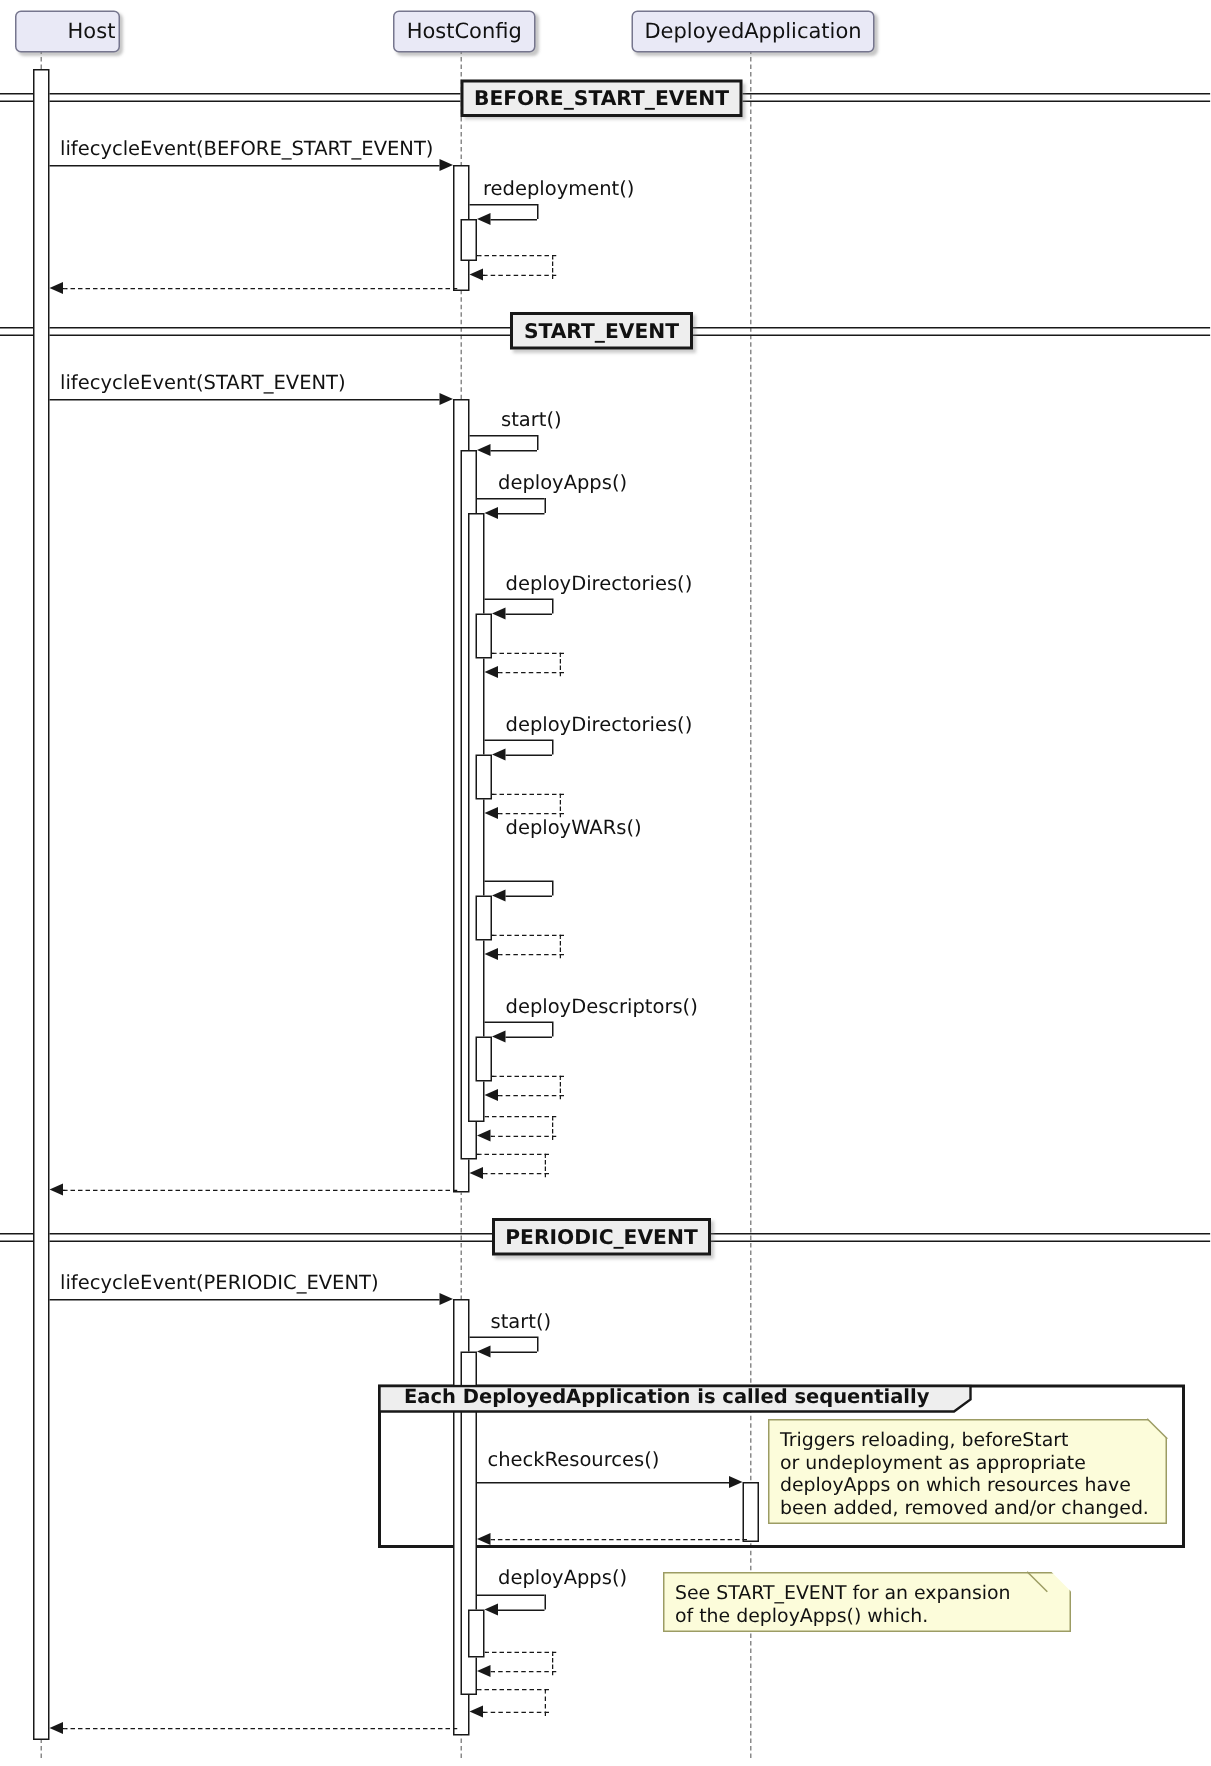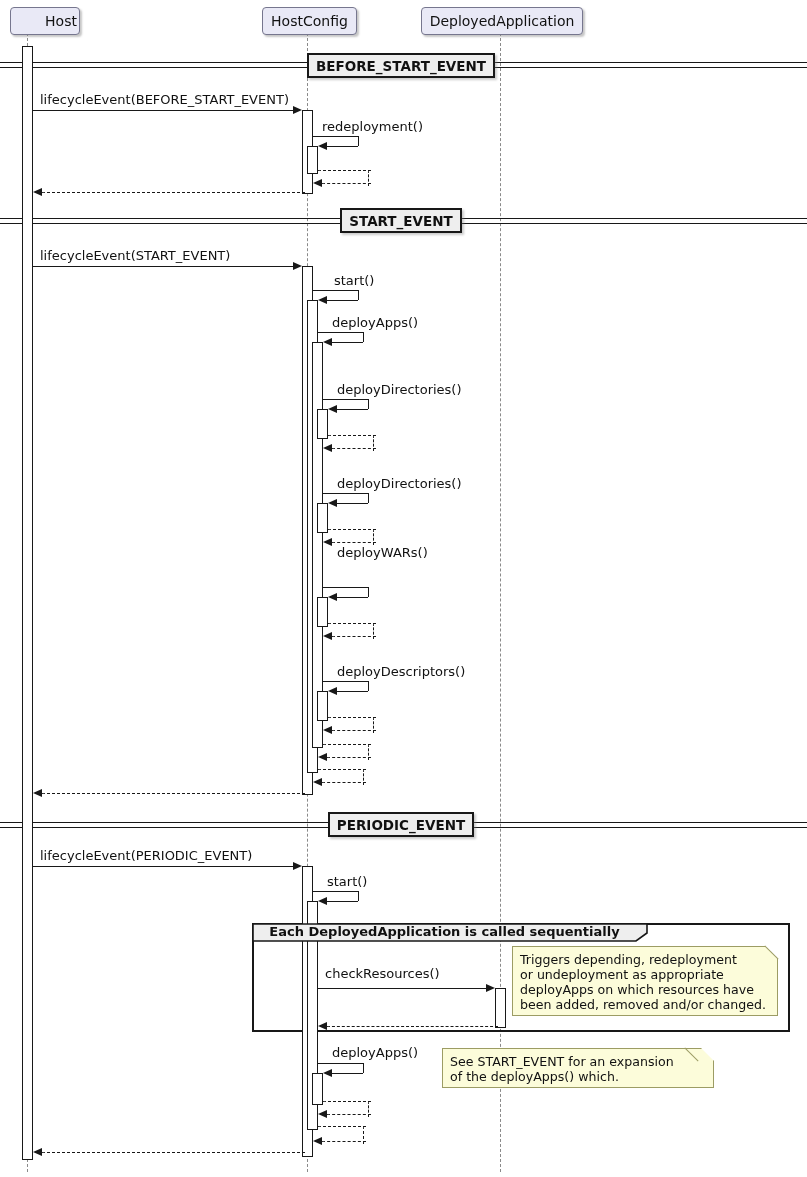--- a/index.html
+++ b/index.html
@@ -179,21 +179,21 @@
   <div class="abs mlabel" style="left:337px;top:382px;">deployDirectories()</div>
   <div class="abs mlabel" style="left:337px;top:476px;">deployDirectories()</div>
   <div class="abs mlabel" style="left:337px;top:545px;">deployWARs()</div>
   <div class="abs mlabel" style="left:337px;top:664px;">deployDescriptors()</div>
   <div class="abs mlabel" style="left:40px;top:848px;">lifecycleEvent(PERIODIC_EVENT)</div>
   <div class="abs mlabel" style="left:327px;top:874px;">start()</div>
   <div class="abs mlabel" style="left:325px;top:966px;">checkResources()</div>
   <div class="abs mlabel" style="left:332px;top:1045px;">deployApps()</div>
 
   <div class="abs note" style="left:512px;top:946px;width:266px;height:70px;">
-    <span>Triggers depending, redeployment</span>
+    <span>Triggers reloading, beforeStart</span>
     <span>or undeployment as appropriate</span>
     <span>deployApps on which resources have</span>
     <span>been added, removed and/or changed.</span>
   </div>
   <div class="abs fold" style="left:762px;top:952px;"></div>
 
   <div class="abs note" style="left:442px;top:1048px;width:272px;height:40px;">
     <span>See START_EVENT for an expansion</span>
     <span>of the deployApps() which.</span>
   </div>

